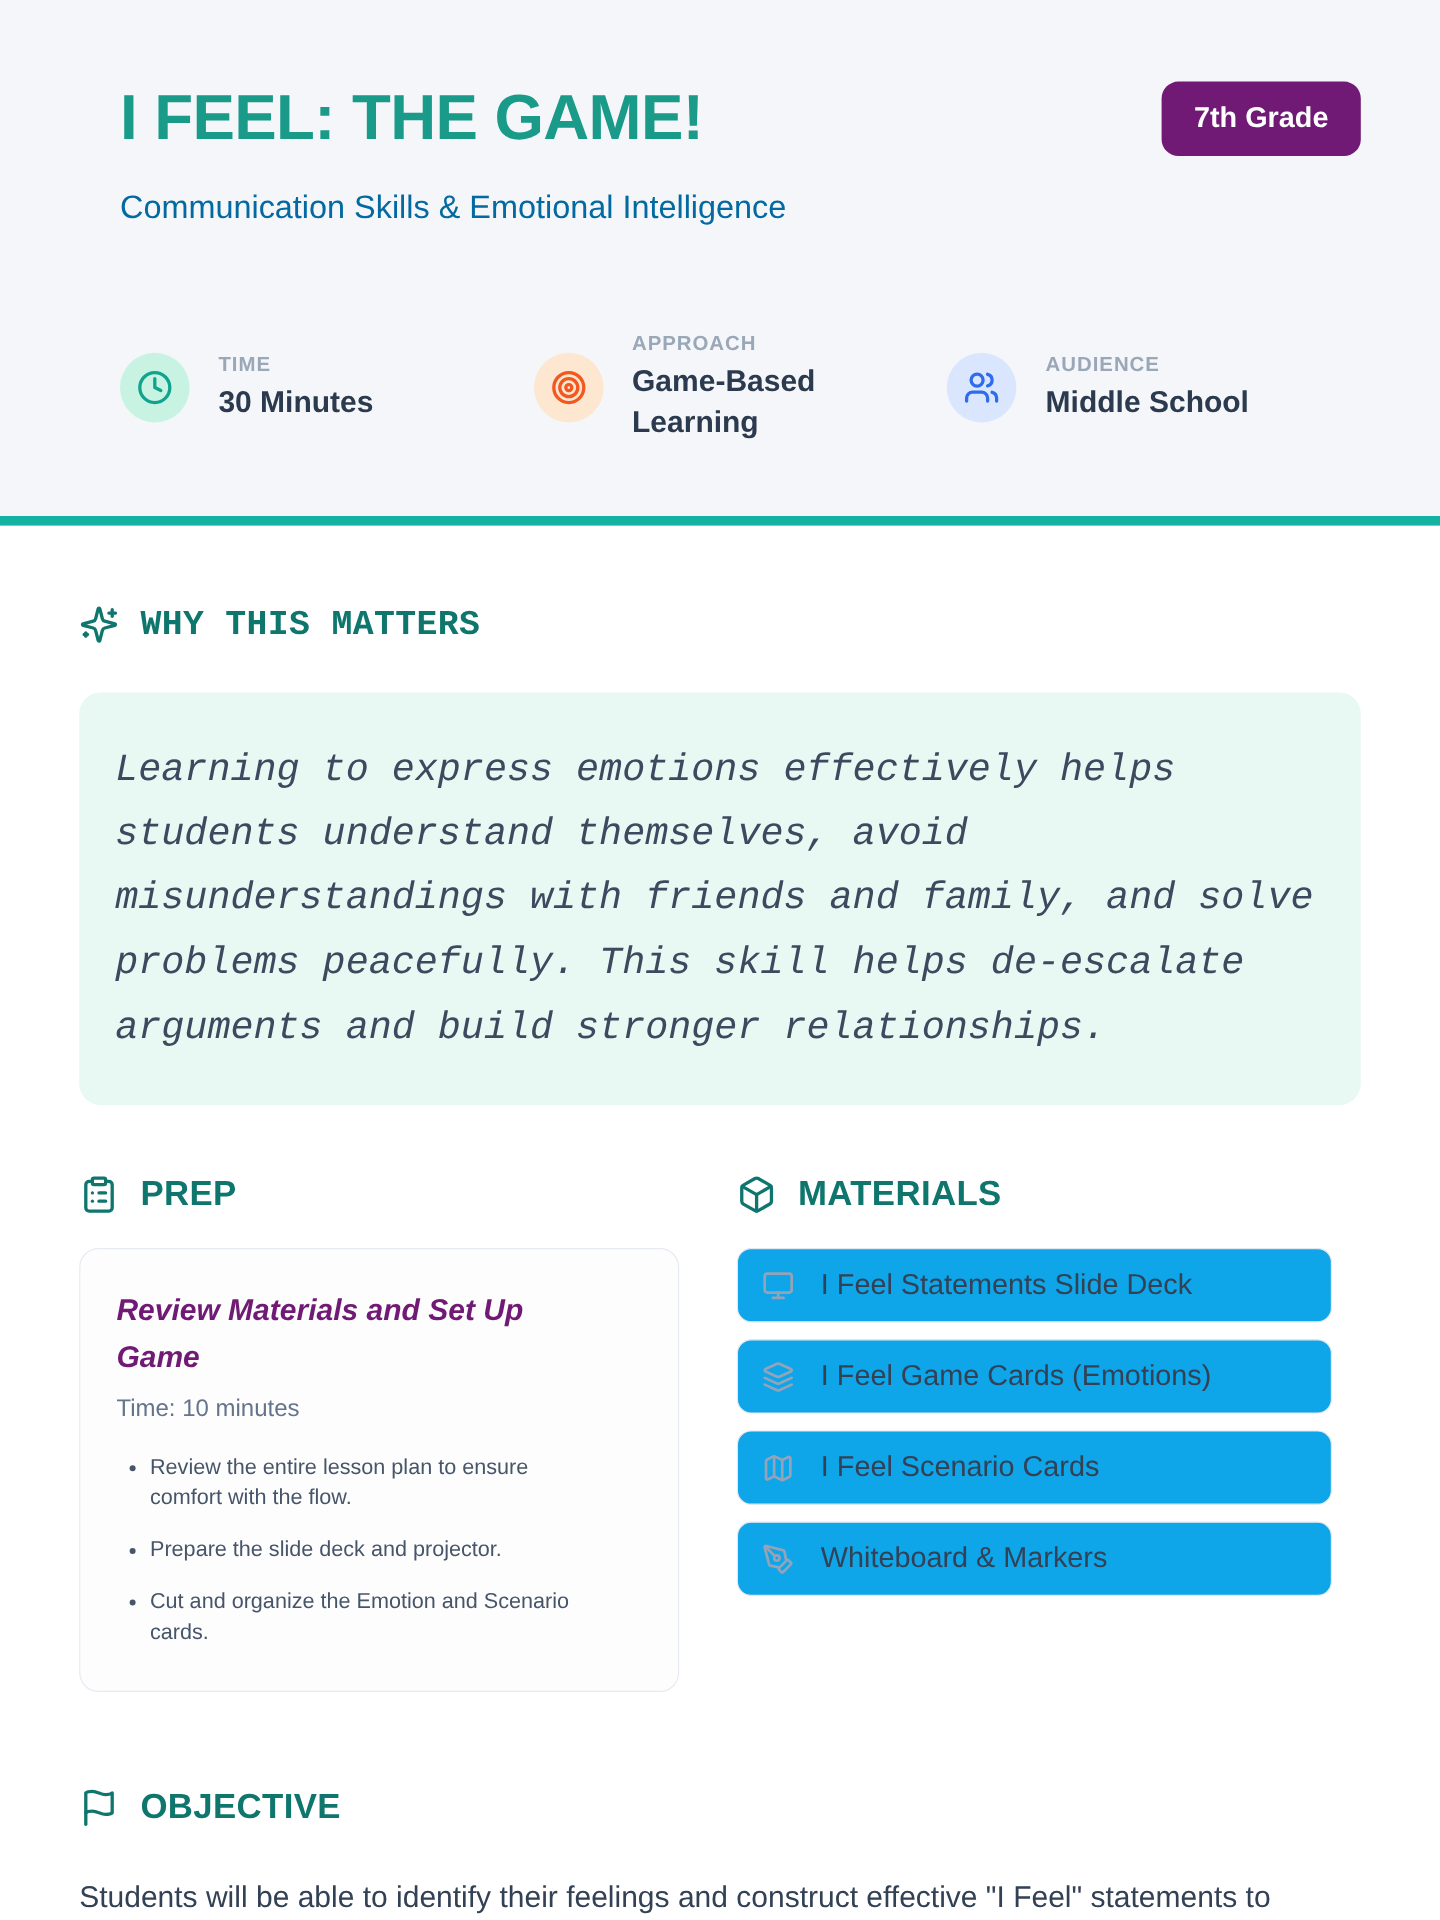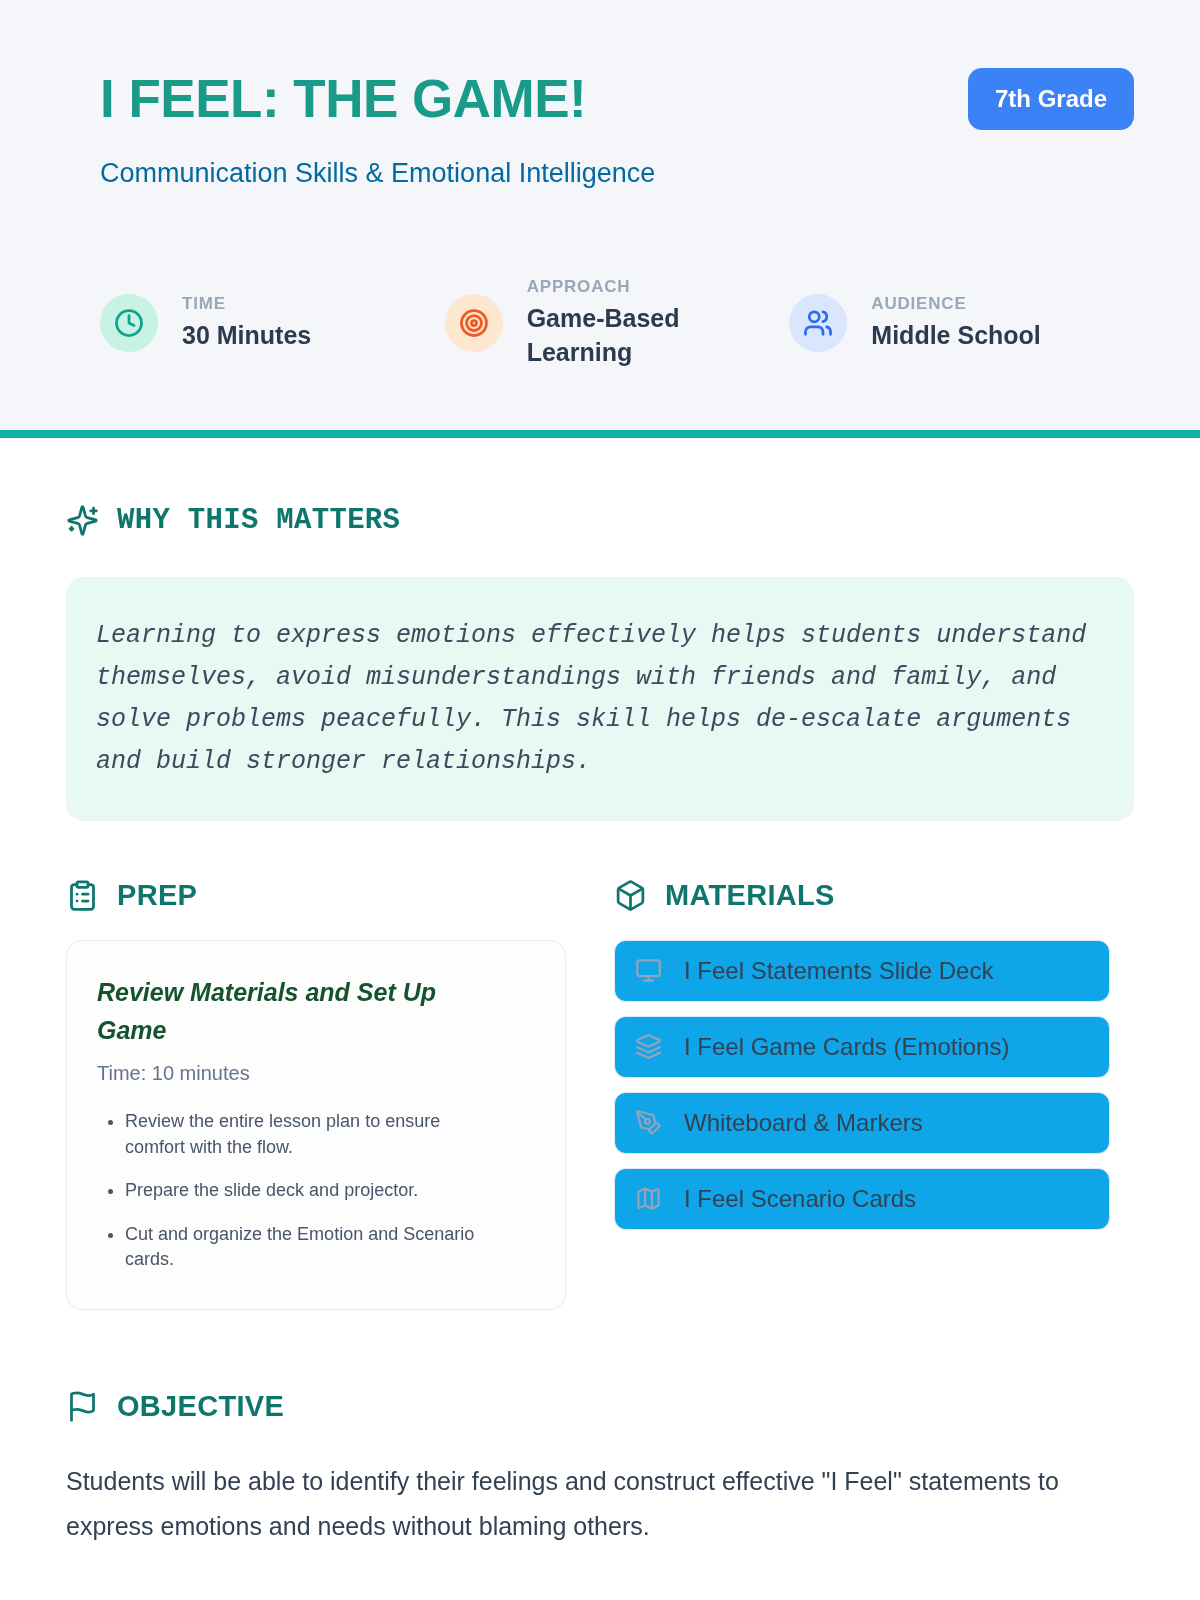--- a/index.html
+++ b/index.html
@@ -16,21 +16,21 @@
   }
   .header-top { display: flex; justify-content: space-between; align-items: flex-start; }
   .page-title {
     margin: 0;
     font-size: 53px;
     font-weight: 800;
     letter-spacing: -0.5px;
     color: #1a9b8a;
   }
   .grade-badge {
-    background: #3b82f6; color: #ffffff;
+    background: #701a75; color: #ffffff;
     font-size: 24px; font-weight: 700;
     padding: 17px 27px; border-radius: 14px;
     white-space: nowrap;
   }
   .subtitle { margin: 28px 0 0 0; font-size: 27px; color: #0369a1; }
   .meta-row { display: flex; margin-top: 88px; }
   .meta-item { display: flex; align-items: center; gap: 24px; width: 366px; }
   .meta-icon {
     width: 58px; height: 58px; border-radius: 50%;
     display: flex; align-items: center; justify-content: center;
@@ -54,33 +54,33 @@
 
   .why-section { margin-top: 66px; font-family: Liberation Mono, monospace; }
   .mint-box {
     margin-top: 40px;
     background: #e8f8f3;
     border-radius: 18px;
     padding: 38px 30px;
   }
   .mint-box p {
     margin: 0; font-style: italic;
-    font-size: 25px; line-height: 1.68; color: #3b4a5e;
+    font-size: 32px; line-height: 1.68; color: #3b4a5e;
   }
 
   .two-col { display: grid; grid-template-columns: 500px 496px; column-gap: 48px; margin-top: 58px; }
   .prep-card {
     margin-top: 28px;
     background: #fdfdfe;
     border: 1px solid #e6ebf1;
     border-radius: 16px;
     padding: 32px 30px 36px 30px;
   }
   .prep-title {
-    margin: 0; color: #14532d;
+    margin: 0; color: #701a75;
     font-size: 25px; font-weight: 700; font-style: italic;
     line-height: 1.55; max-width: 390px;
   }
   .prep-time { margin-top: 12px; font-size: 20px; color: #64748b; }
   .prep-bullets { margin: 24px 0 0 0; padding-left: 28px; }
   .prep-bullets li {
     font-size: 18px; color: #475569; line-height: 1.42;
     max-width: 380px;
   }
   .prep-bullets li + li { margin-top: 18px; }
@@ -232,35 +232,35 @@
             <svg viewBox="0 0 24 24" fill="none" stroke="currentColor" stroke-width="2" stroke-linecap="round" stroke-linejoin="round">
               <path d="m12.83 2.18a2 2 0 0 0-1.66 0L2.6 6.08a1 1 0 0 0 0 1.83l8.58 3.91a2 2 0 0 0 1.66 0l8.58-3.9a1 1 0 0 0 0-1.83Z"></path>
               <path d="m22 17.65-9.17 4.16a2 2 0 0 1-1.66 0L2 17.65"></path>
               <path d="m22 12.65-9.17 4.16a2 2 0 0 1-1.66 0L2 12.65"></path>
             </svg>
             <span class="material-label">I Feel Game Cards (Emotions)</span>
           </div>
 
           <div class="material-item">
             <svg viewBox="0 0 24 24" fill="none" stroke="currentColor" stroke-width="2" stroke-linecap="round" stroke-linejoin="round">
+              <path d="M14.106 5.553a2 2 0 0 0 1.788 0l3.659-1.83A1 1 0 0 1 21 4.619v12.764a1 1 0 0 1-.553.894l-4.553 2.277a2 2 0 0 1-1.788 0l-4.212-2.106a2 2 0 0 0-1.788 0l-3.659 1.83A1 1 0 0 1 3 19.381V6.618a1 1 0 0 1 .553-.894l4.553-2.277a2 2 0 0 1 1.788 0z"></path>
+              <path d="M15 5.764v15"></path>
+                <path d="M9 3.236v15"></path>
+            </svg>
+            <span class="material-label">I Feel Scenario Cards</span>
+          </div>
+
+          <div class="material-item">
+            <svg viewBox="0 0 24 24" fill="none" stroke="currentColor" stroke-width="2" stroke-linecap="round" stroke-linejoin="round">
               <path d="M15.707 21.293a1 1 0 0 1-1.414 0l-1.586-1.586a1 1 0 0 1 0-1.414l5.586-5.586a1 1 0 0 1 1.414 0l1.586 1.586a1 1 0 0 1 0 1.414z"></path>
               <path d="m18 13-1.375-6.874a1 1 0 0 0-.746-.776L3.235 2.028a1 1 0 0 0-1.207 1.207L5.35 15.879a1 1 0 0 0 .776.746L13 18"></path>
               <path d="m2.3 2.3 7.286 7.286"></path>
                 <circle cx="11" cy="11" r="2"></circle>
             </svg>
             <span class="material-label">Whiteboard &amp; Markers</span>
-          </div>
-
-          <div class="material-item">
-            <svg viewBox="0 0 24 24" fill="none" stroke="currentColor" stroke-width="2" stroke-linecap="round" stroke-linejoin="round">
-              <path d="M14.106 5.553a2 2 0 0 0 1.788 0l3.659-1.83A1 1 0 0 1 21 4.619v12.764a1 1 0 0 1-.553.894l-4.553 2.277a2 2 0 0 1-1.788 0l-4.212-2.106a2 2 0 0 0-1.788 0l-3.659 1.83A1 1 0 0 1 3 19.381V6.618a1 1 0 0 1 .553-.894l4.553-2.277a2 2 0 0 1 1.788 0z"></path>
-              <path d="M15 5.764v15"></path>
-                <path d="M9 3.236v15"></path>
-            </svg>
-            <span class="material-label">I Feel Scenario Cards</span>
           </div>
 
         </div>
       </section>
 
     </div>
 
     <section class="objective-section">
       <div class="section-heading">
         <svg viewBox="0 0 24 24" fill="none" stroke="currentColor" stroke-width="2" stroke-linecap="round" stroke-linejoin="round">

